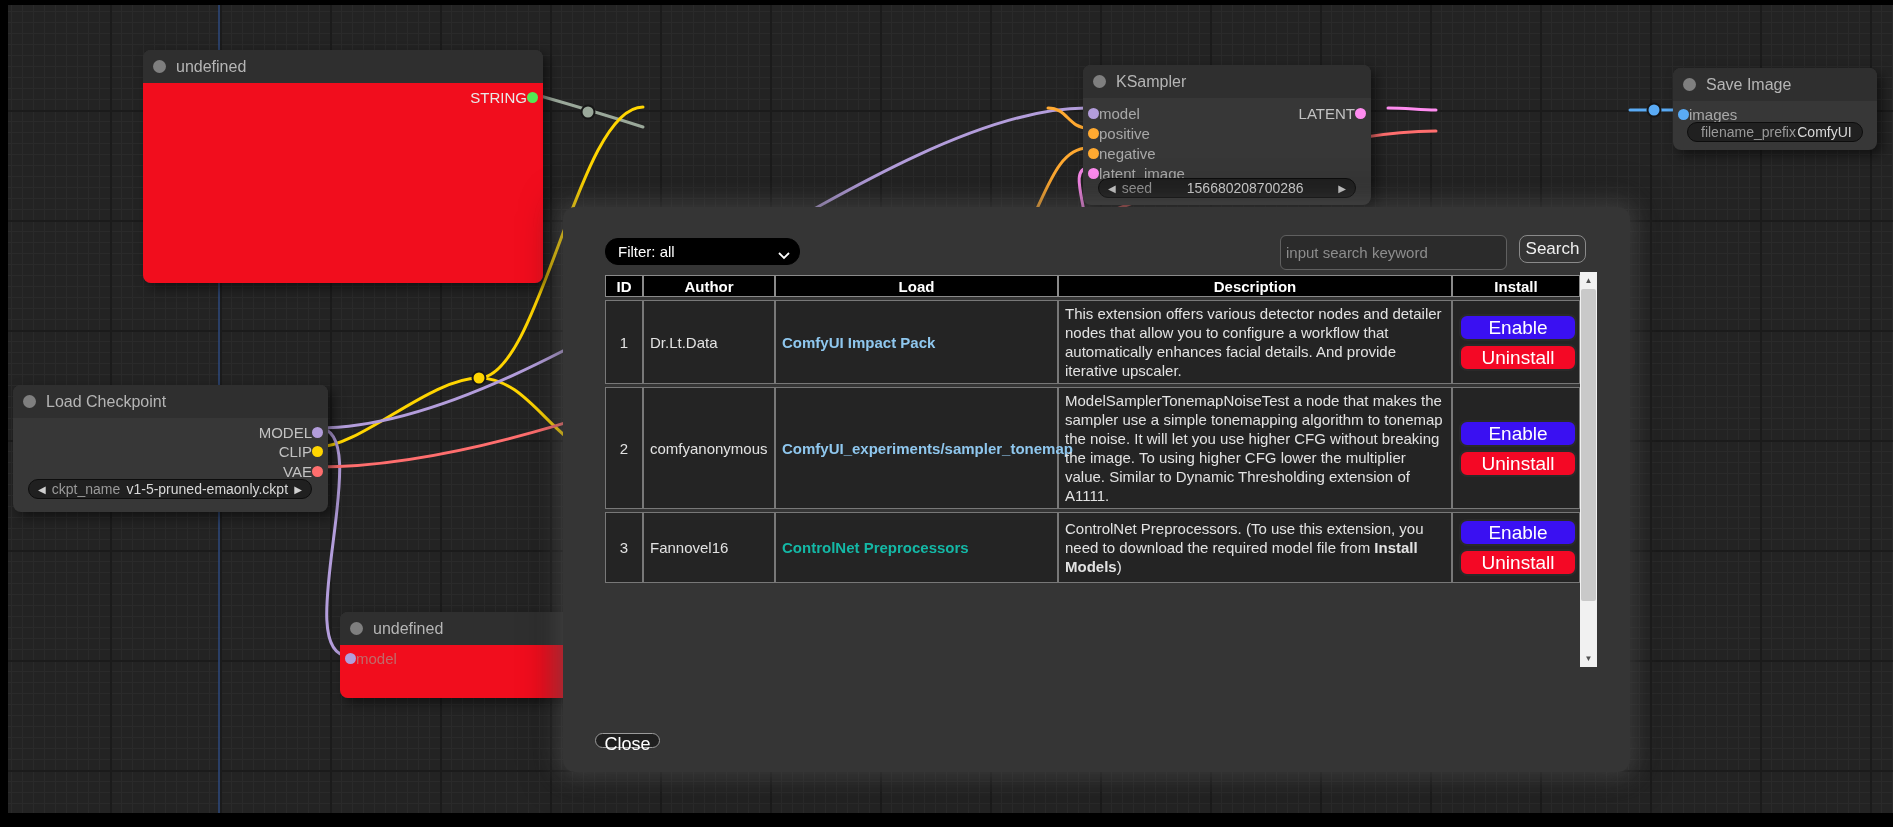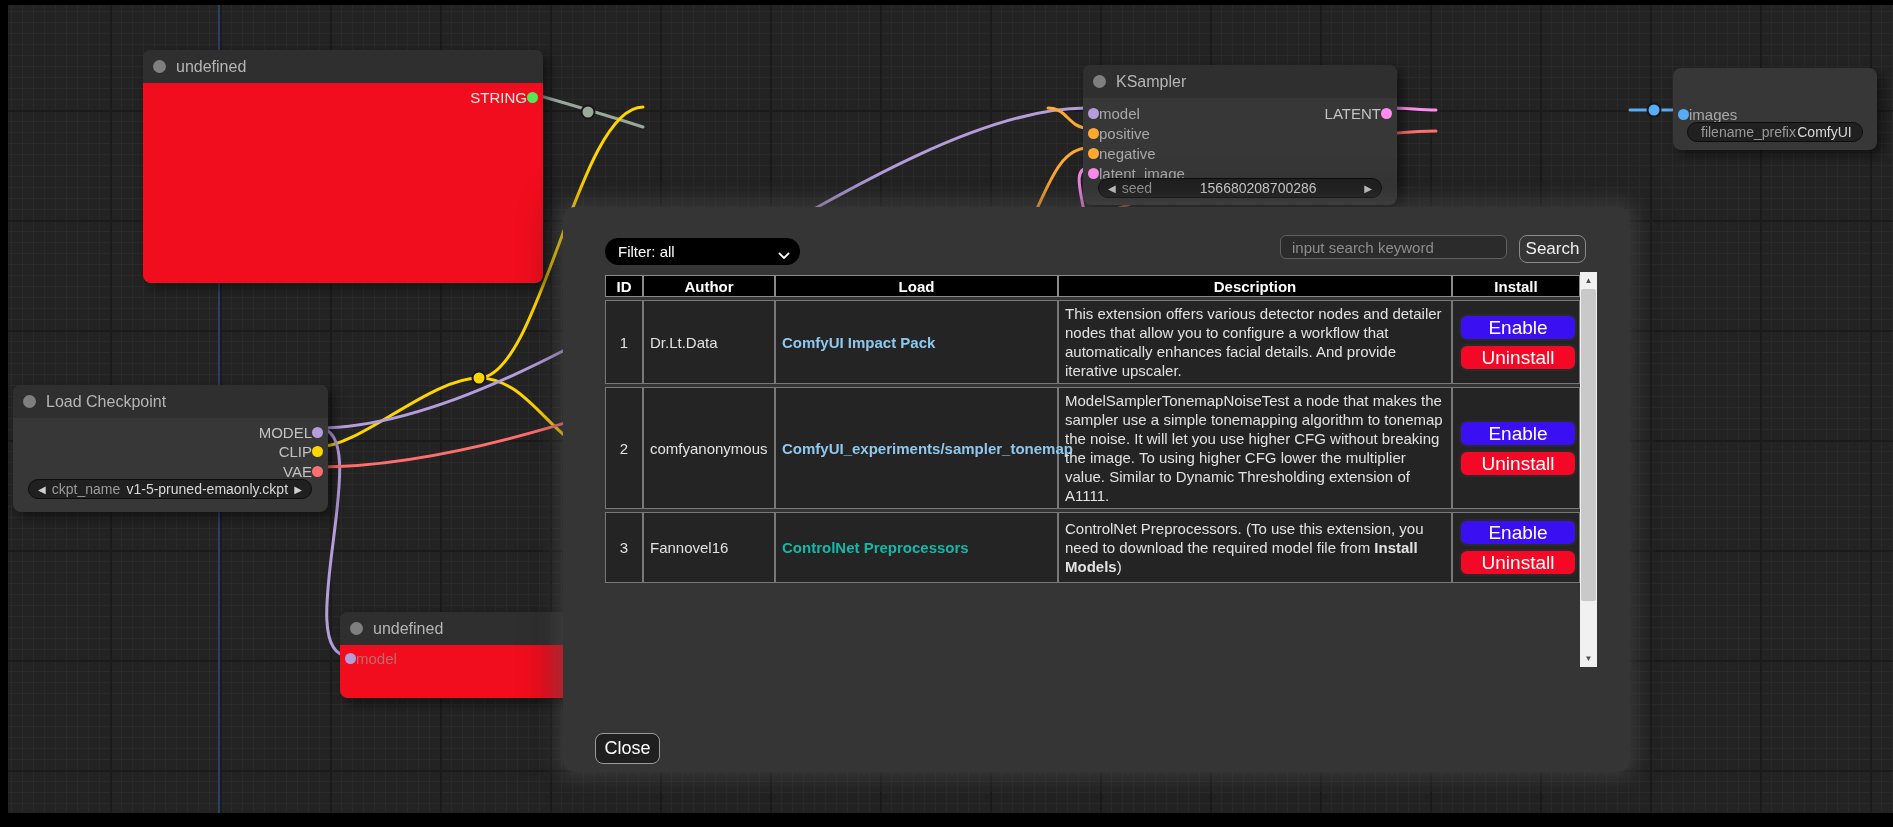--- a/index.html
+++ b/index.html
@@ -51,28 +51,28 @@
 
   
   .modal { position:absolute; left:563px; top:207px; width:1067px; height:565px;
     background:#353535; border-radius:12px; z-index:10;
     box-shadow:0 0 24px 6px rgba(200,200,200,.22), 0 0 40px rgba(0,0,0,.6); }
   .filter-wrap { position:absolute; left:42px; top:31px; width:195px; height:27px; }
   select.filter { width:100%; height:100%; background:#000; color:#fff;
     border:1px solid #000; border-radius:13px; font-size:15px; padding:0 28px 0 12px;
     appearance:none; -webkit-appearance:none; font-family:"Liberation Sans",sans-serif; }
   .filter-chevron { position:absolute; right:10px; top:8px; pointer-events:none; }
-  .search-input { position:absolute; left:717px; top:28px; width:227px; height:24px;
+  .search-input { position:absolute; left:717px; top:28px; width:227px; height:35px;
     background:#2b2b2b; border:1px solid #606060; border-radius:6px; color:#ddd;
-    font-size:15px; padding:0 11px; font-family:"Liberation Sans",sans-serif; }
+    font-size:15px; padding:0 5px; font-family:"Liberation Sans",sans-serif; }
   .search-input::placeholder { color:#8d8d8d; }
   .search-btn { position:absolute; left:956px; top:28px; width:67px; height:28px;
     background:#353535; border:1px solid #8a8a8a; border-radius:8px; color:#f0f0f0;
     font-size:17px; font-family:"Liberation Sans",sans-serif; }
-  .close-btn { position:absolute; left:32px; top:526px; width:65px; height:31px;
+  .close-btn { position:absolute; left:32px; top:526px; width:65px; height:15px;
     background:#1f1f1f; border:1px solid #9a9a9a; border-radius:8px; color:#fff;
     font-size:18px; font-family:"Liberation Sans",sans-serif; }
 
   .scrollwrap { position:absolute; left:42px; top:65px; width:975px; height:395px;
     overflow:hidden; }
   table.ext { width:975px; border-collapse:separate; border-spacing:0 3px;
     table-layout:fixed; }
   table.ext th { background:#000; color:#fff; font-weight:bold; font-size:15px;
     height:22px; border:1px solid #8a8a8a; text-align:center; }
   table.ext td { background:#242424; border:1px solid #787878; color:#e2e2e2;
@@ -128,21 +128,21 @@
     </div>
     <div class="node-body" style="background-color: rgb(241, 13, 29);">
       <div class="slot out" style="top:5px">
         <span class="slot-label" style="color:#e9e9e9">STRING</span>
         <span class="dot" style="background-color: rgb(84, 233, 84);"></span>
       </div>
     </div>
   </div>
 
 
-  <div class="node" style="left:1083px;top:65px;width:314px;height:140px">
+  <div class="node" style="left:1083px;top:65px;width:288px;height:140px">
     <div class="node-title">
       <span class="tdot"></span>
       <span class="ttext">KSampler</span>
     </div>
     <div class="node-body">
       <div class="slot in" style="top:6px">
         <span class="dot" style="background-color: rgb(179, 157, 219);"></span>
         <span class="slot-label">model</span>
       </div>
       <div class="slot in" style="top:26px">
@@ -165,20 +165,24 @@
         <span class="arrow">◀</span>
         <span class="wname">seed</span>
         <span class="wval">156680208700286</span>
         <span class="arrow">▶</span>
       </div>
     </div>
   </div>
 
 
   <div class="node" style="left:1673px;top:68px;width:204px;height:82px">
+    <div class="node-title">
+      <span class="tdot"></span>
+      <span class="ttext">Save Image</span>
+    </div>
     <div class="node-body">
       <div class="slot in" style="top:4px">
         <span class="dot" style="background-color: rgb(90, 171, 245);"></span>
         <span class="slot-label">images</span>
       </div>
       <div class="widget" style="left:14px;right:14px;top:21px">
         <span class="wname" style="margin-left:4px">filename_prefix</span>
         <span class="wval">ComfyUI</span>
       </div>
     </div>

